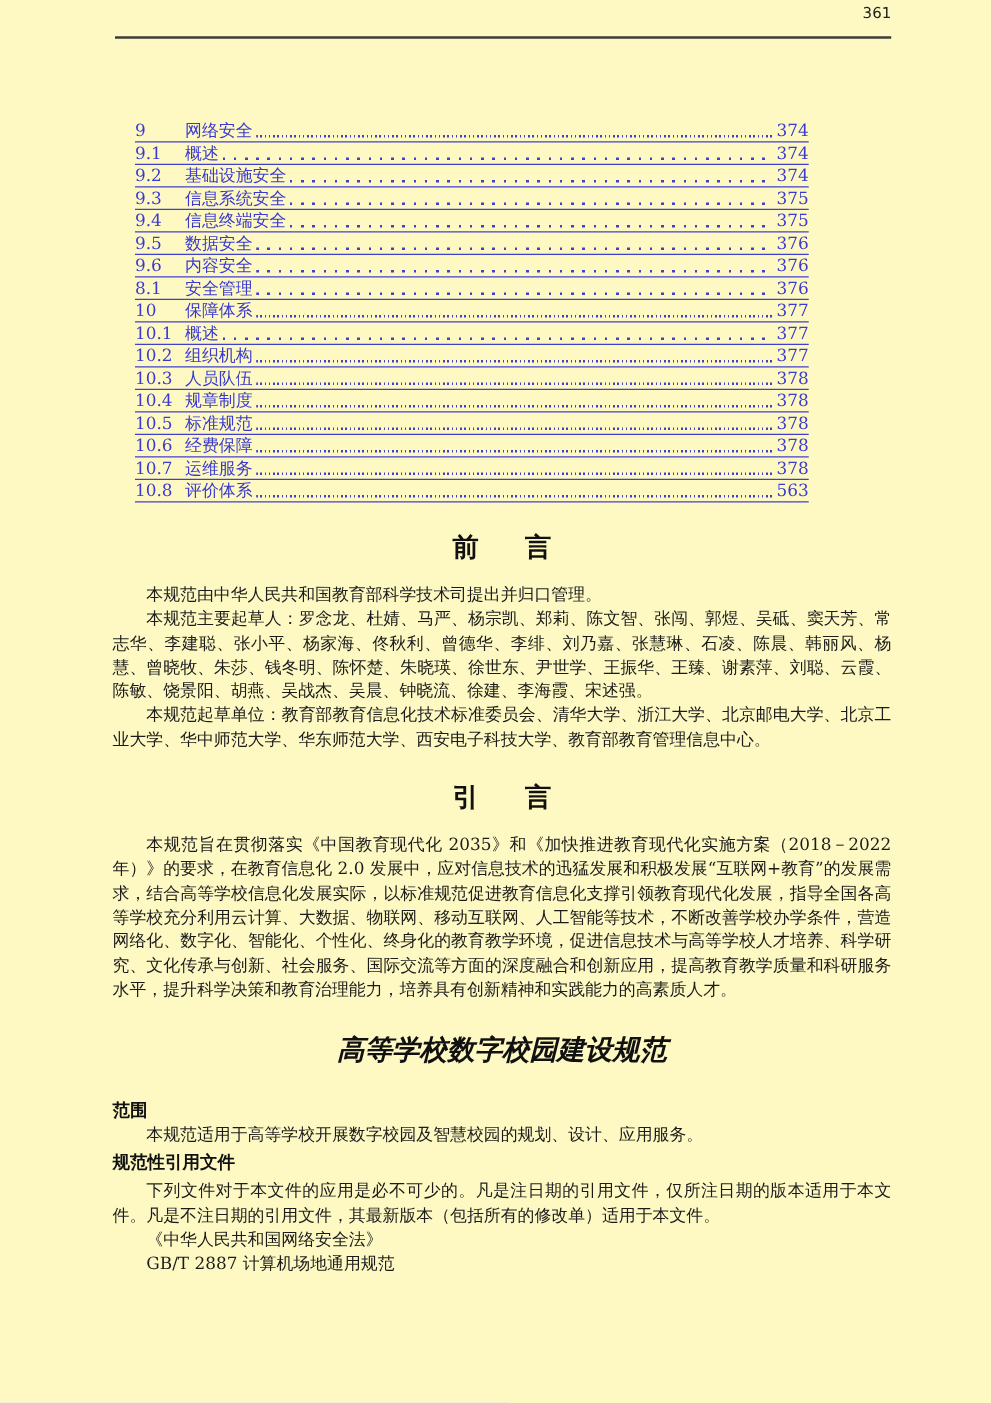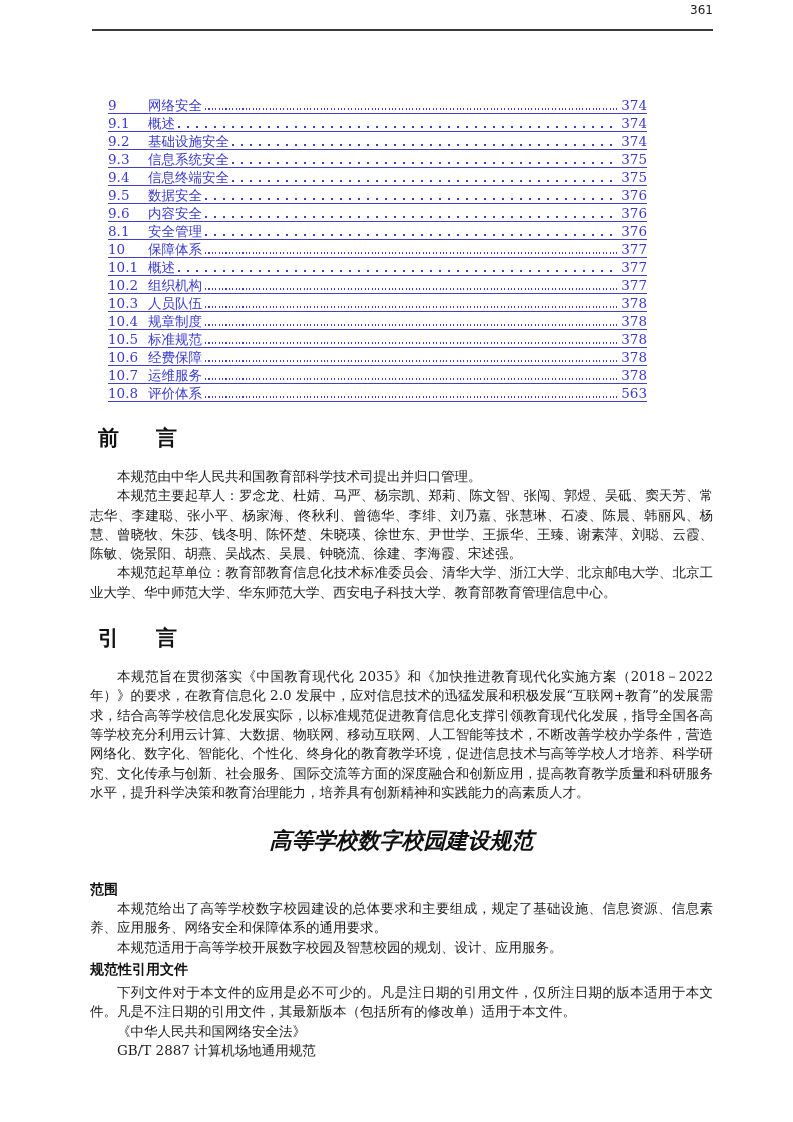--- a/index.html
+++ b/index.html
@@ -1,20 +1,20 @@
 <!DOCTYPE html>
 <html lang="zh"><head>
 <meta charset="utf-8">
 <style>
   html,body{margin:0;padding:0;background:#e8e8e8;}
   .page{
     position:relative;
     width:793px;height:1122px;
     margin:0 auto;
-    background:#ffffff;
+    background:#fef9c3;
     color:#1b1b1b;
     font-family:"DejaVu Serif","Liberation Serif",serif;
     overflow:hidden;
   }
   .pageno{
     position:absolute;top:3px;right:80px;
     font-size:12px;font-family:"DejaVu Sans","Liberation Sans",sans-serif;
     color:#222;
   }
   .top-rule{
@@ -36,20 +36,21 @@
   .toc-num{width:40px;flex:none;}
   .toc-title{flex:none;white-space:nowrap;}
   .toc-leader{flex:1;height:2px;align-self:flex-end;margin:0 3px 3px 3px;background-repeat:repeat-x;}
   .toc-row[data-leader="fine"]   .toc-leader{background-image:repeating-linear-gradient(90deg,#4040cf 0 1.1px,transparent 1.1px 3.4px);}
   .toc-row[data-leader="coarse"] .toc-leader{background-image:repeating-linear-gradient(90deg,#4040cf 0 2px,transparent 2px 9px);}
   .toc-page{flex:none;}
 
   
   .big-heading{
     margin:23px 0 0 0;
+    text-align:center;
     font-family:"DejaVu Sans","Liberation Sans",sans-serif;
     font-weight:bold;font-size:21px;line-height:26px;
     letter-spacing:8px;text-indent:8px;
     color:#111;
   }
   .doc-title{
     margin:25px 0 0 0;
     text-align:center;
     font-family:"DejaVu Sans","Liberation Sans",sans-serif;
     font-weight:bold;font-size:22px;line-height:27px;
@@ -197,21 +198,20 @@
 
     <h2 class="big-heading">引　言</h2>
     <div class="body-block">
       <p>本规范旨在贯彻落实《中国教育现代化 2035》和《加快推进教育现代化实施方案（2018－2022年）》的要求，在教育信息化 2.0 发展中，应对信息技术的迅猛发展和积极发展“互联网+教育”的发展需求，结合高等学校信息化发展实际，以标准规范促进教育信息化支撑引领教育现代化发展，指导全国各高等学校充分利用云计算、大数据、物联网、移动互联网、人工智能等技术，不断改善学校办学条件，营造网络化、数字化、智能化、个性化、终身化的教育教学环境，促进信息技术与高等学校人才培养、科学研究、文化传承与创新、社会服务、国际交流等方面的深度融合和创新应用，提高教育教学质量和科研服务水平，提升科学决策和教育治理能力，培养具有创新精神和实践能力的高素质人才。</p>
     </div>
 
     <h1 class="doc-title">高等学校数字校园建设规范</h1>
 
     <h3 class="sec-heading">范围</h3>
     <div class="body-block" style="margin-top:0">
-      <p>本规范给出了高等学校数字校园建设的总体要求和主要组成，规定了基础设施、信息资源、信息素养、应用服务、网络安全和保障体系的通用要求。</p>
       <p>本规范适用于高等学校开展数字校园及智慧校园的规划、设计、应用服务。</p>
     </div>
 
     <h3 class="sec-heading tight">规范性引用文件</h3>
     <div class="body-block" style="margin-top:4px">
       <p>下列文件对于本文件的应用是必不可少的。凡是注日期的引用文件，仅所注日期的版本适用于本文件。凡是不注日期的引用文件，其最新版本（包括所有的修改单）适用于本文件。</p>
       <p class="ref-line">《中华人民共和国网络安全法》</p>
       <p class="ref-line">GB/T 2887 计算机场地通用规范</p>
     </div>
 

